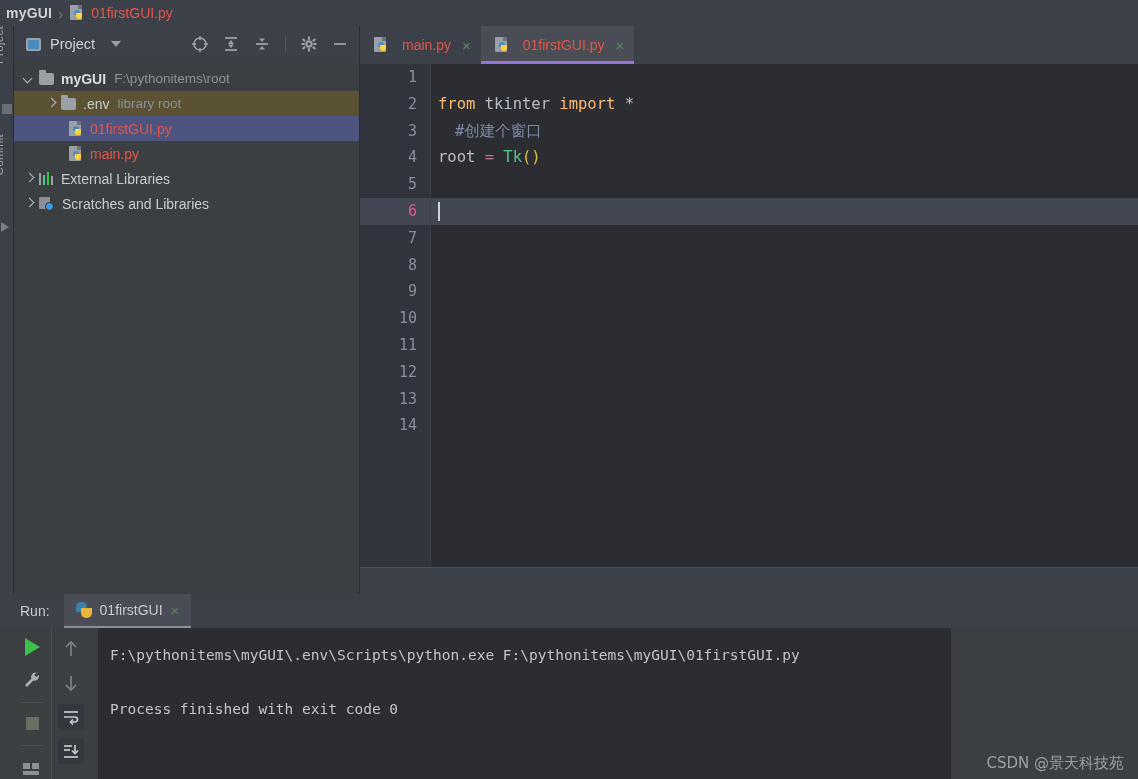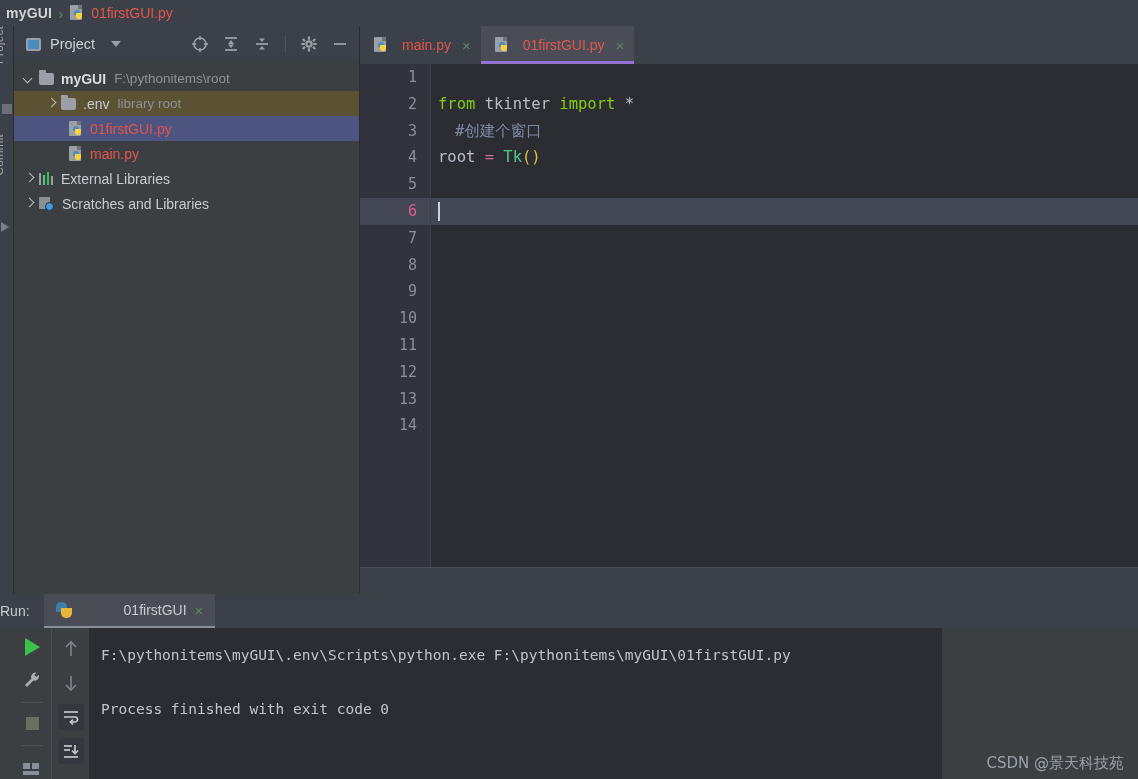--- a/index.html
+++ b/index.html
@@ -222,21 +222,21 @@
   }
   .cl {
     height: 26.8px; line-height: 26.8px;
     padding-left: 7px; white-space: pre;
   }
   .cl.cur { background: #434754; position: relative; }
   .caret {
     position: absolute; left: 7px; top: 4px;
     width: 2px; height: 19px; background: #cfd2d6;
   }
-  .kw   { color: #84cc16; }
+  .kw   { color: #fdba74; }
   .plain{ color: #b9bec9; }
   .star { color: #b9bec9; }
   .cmt  { color: #7f87a3; margin-left: 17px; }
   .cls  { color: #4ec98a; }
   .par  { color: #d8c244; }
   .op   { color: #c4768f; }
   .mod  { color: #b9bec9; }
 
   .editor-hscroll {
     position: absolute; left: 360px; top: 567px; width: 778px; height: 26px;
@@ -248,30 +248,30 @@
   .run-panel {
     position: absolute; left: 0; top: 594px; width: 1138px; height: 185px;
     background: #3c3f41;
   }
   .run-tabbar {
     position: absolute; left: 0; top: 0; width: 1138px; height: 34px;
     background: #3c4048;
     display: flex; align-items: center;
   }
   .run-label {
-    color: #c8cbd0; font-size: 14px; padding-right: 14px;
+    color: #c8cbd0; font-size: 14px; padding-left: 20px; padding-right: 14px;
   }
   .run-tab {
     height: 34px; display: flex; align-items: center; gap: 8px;
     padding: 0 12px;
     background: #4a4d55;
     border-bottom: 2px solid #8a9098;
     font-size: 14px;
   }
-  .run-tab-name { color: #c8cbd0; margin-left: 44px; }
+  .run-tab-name { color: #c8cbd0; }
   .run-tab-close { color: #5a8a5e; font-size: 15px; }
   .py-round {
     width: 16px; height: 16px; position: relative; flex: none;
   }
   .py-round .b {
     position: absolute; left: 0; top: 0; width: 11px; height: 10px;
     background: #3b7fab; border-radius: 5px 5px 0 0;
   }
   .py-round .y {
     position: absolute; left: 5px; top: 6px; width: 11px; height: 10px;
@@ -298,21 +298,21 @@
     border-left: 15px solid #3cc14b;
   }
   .stop-sq { width: 13px; height: 13px; background: #6a6f62; }
   .hr-sep { width: 22px; height: 1px; background: #4a4e57; }
   .btn-box {
     width: 26px; height: 26px; background: #34373e; border-radius: 4px;
     display: flex; align-items: center; justify-content: center;
   }
 
   .console {
-    position: absolute; left: 89px; top: 34px; width: 853px; height: 151px;
+    position: absolute; left: 98px; top: 34px; width: 853px; height: 151px;
     background: #2b2d33;
     font-family: "DejaVu Sans Mono", monospace;
     font-size: 14.5px;
     color: #c0c4cc;
     padding: 14px 0 0 12px;
   }
   .console .row { height: 27px; line-height: 27px; white-space: pre; }
 
   .watermark {
     position: absolute; right: 14px; bottom: 6px;

